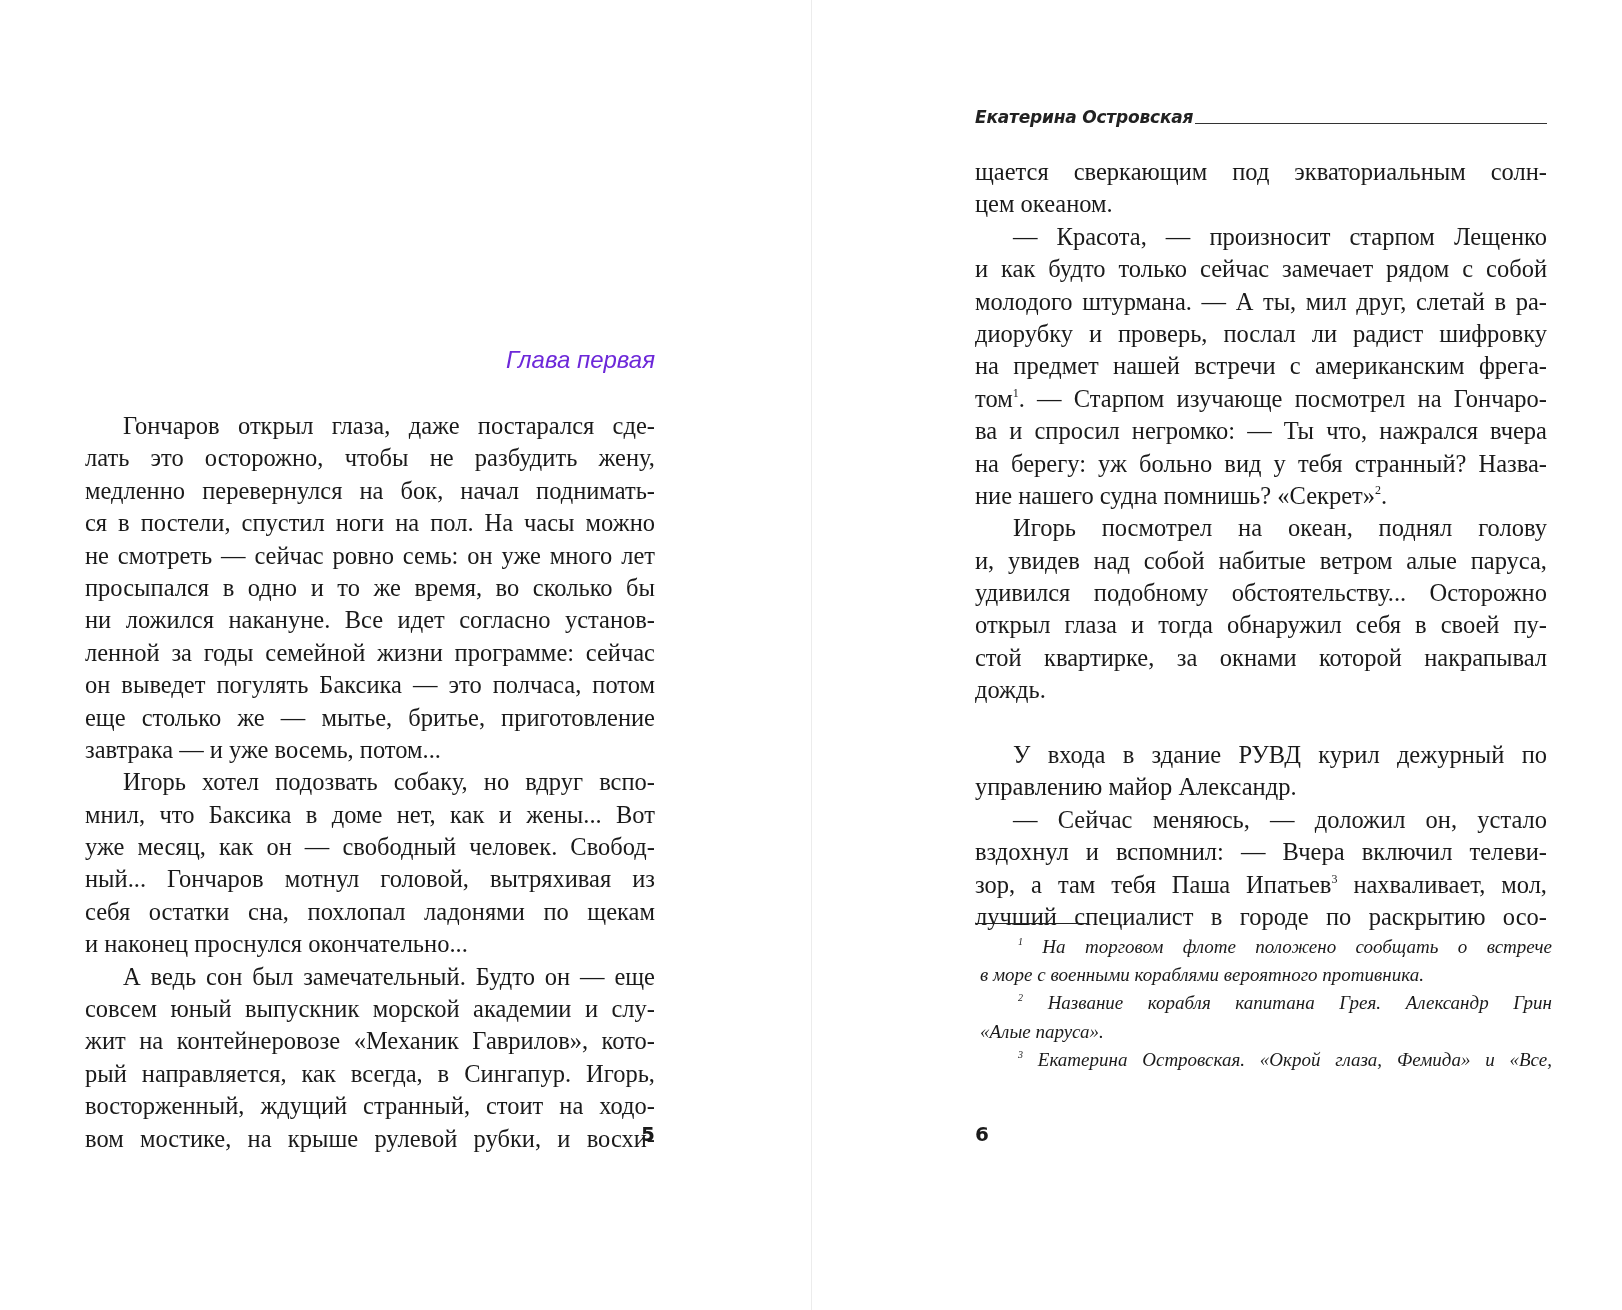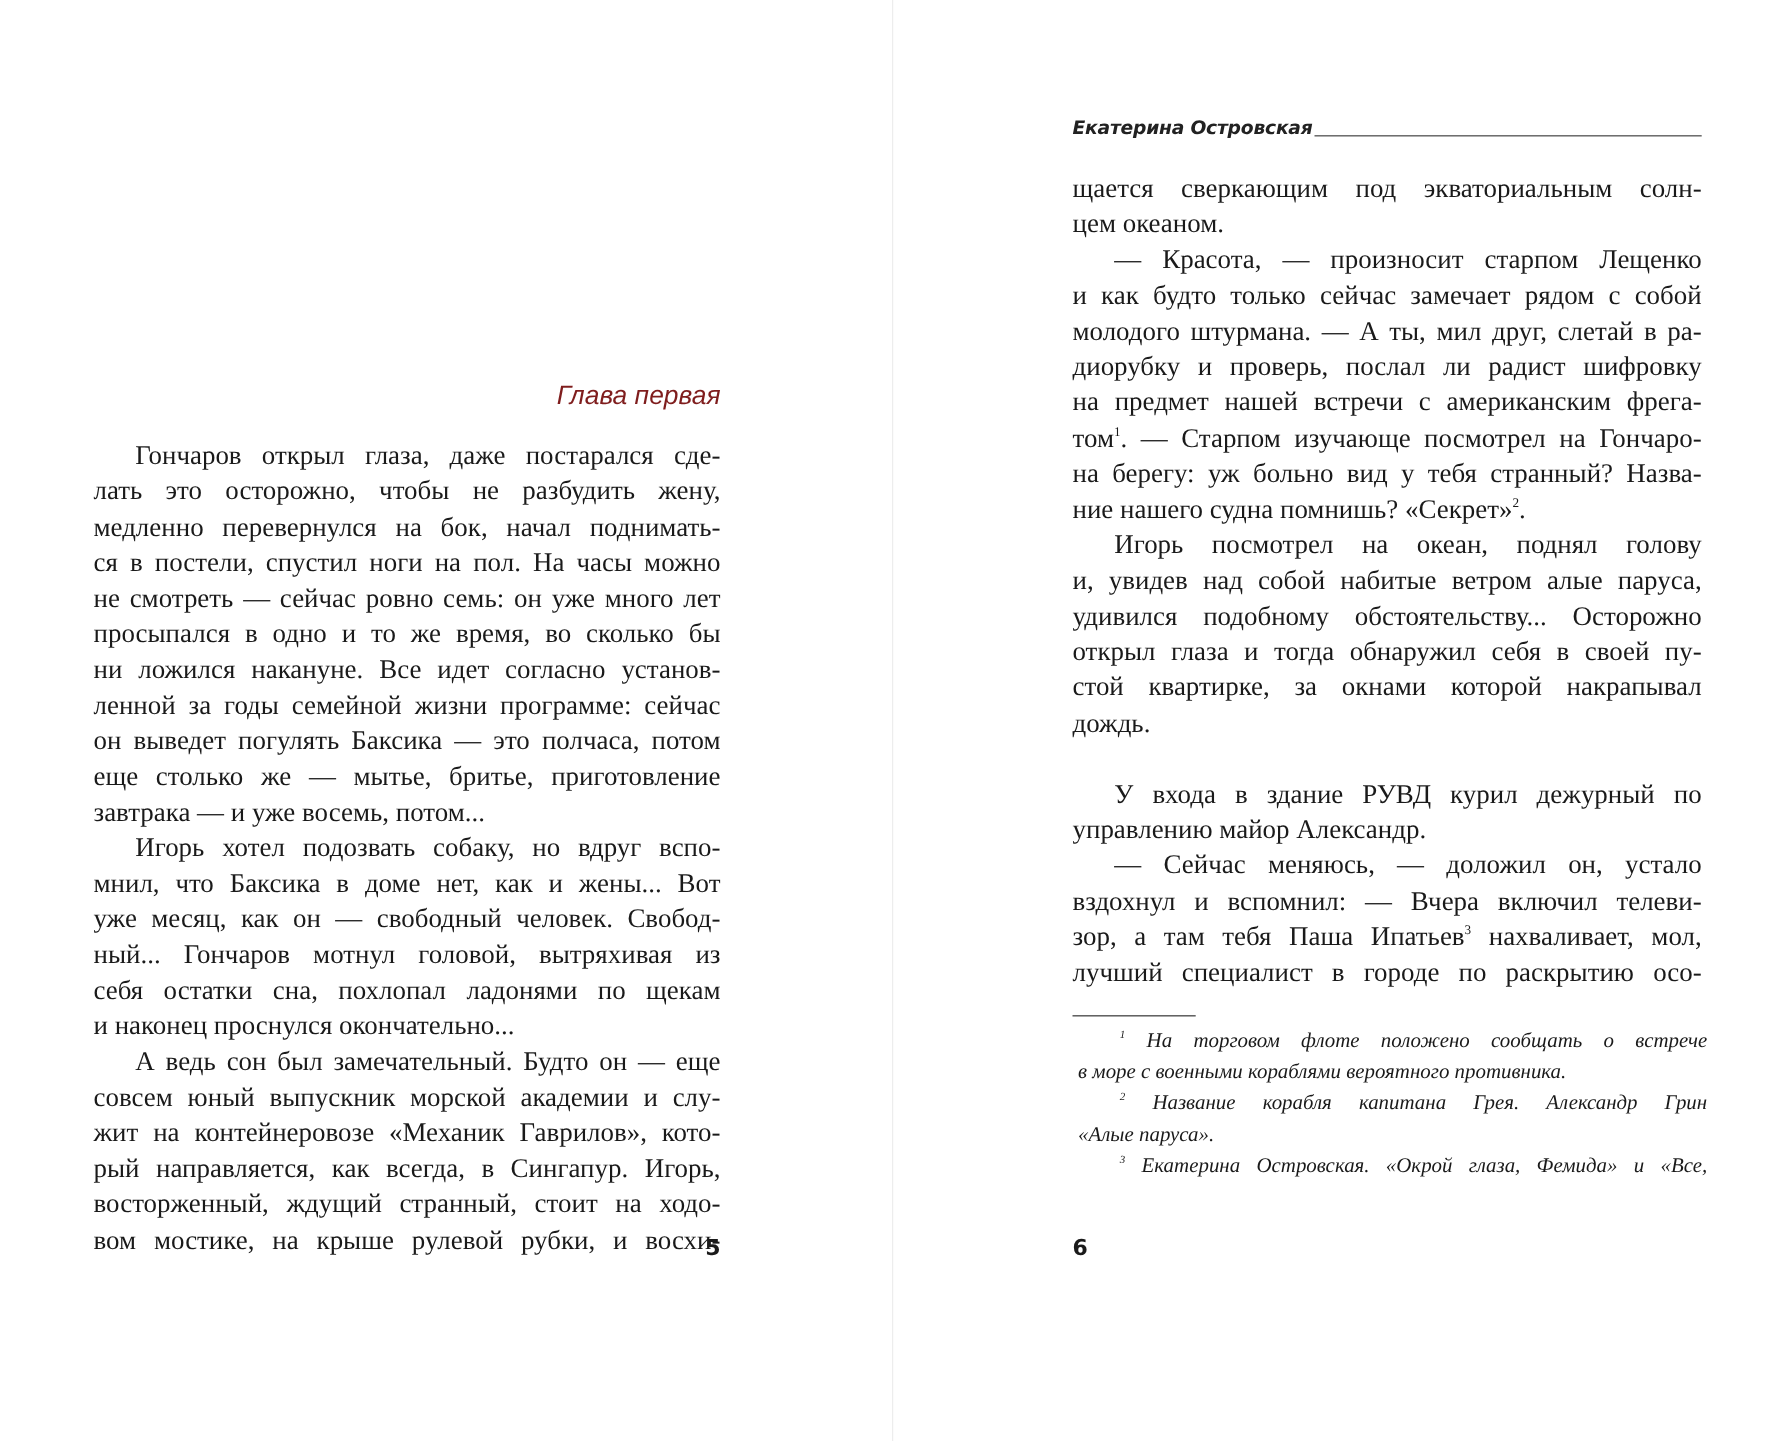--- a/index.html
+++ b/index.html
@@ -9,24 +9,24 @@
     .page { position: absolute; top: 0; height: 1310px; }
     .page-left { left: 85px; width: 570px; }
     .page-right { left: 975px; width: 572px; }
 
     .running-head { position: absolute; top: 106px; left: 0; width: 572px; display: flex; align-items: flex-end; }
     .running-head .author { font-family: "DejaVu Sans", sans-serif; font-style: italic; font-weight: bold;
            font-size: 17px; letter-spacing: -0.2px; white-space: nowrap; line-height: 22px; color: #222; }
     .running-head .rule { flex: 1; height: 0; border-bottom: 1.6px solid #333; margin-left: 2px; margin-bottom: 4px; }
 
     .chapter { position: absolute; top: 345px; right: 0; font-family: "Liberation Sans", sans-serif;
-           font-style: italic; font-size: 24px; line-height: 30px; color: #7f1d1d; }
+           font-style: italic; font-size: 24px; line-height: 30px; color: #6d28d9; }
 
     .text { position: absolute; left: 0; width: 100%; font-size: 24.5px; line-height: 32.4px; }
-    .page-left .text { top: 399px; }
+    .page-left .text { top: 410px; }
     .page-right .text { top: 156px; }
     .line { display: block; height: 32.4px; white-space: nowrap; text-align: justify; text-align-last: justify; }
     .line.indent { text-indent: 38px; }
     .line.last { text-align-last: left; }
     .line.blank { height: 32.4px; }
     sup { font-size: 12px; line-height: 0; vertical-align: 10px; }
 
     .fn-rule { position: absolute; left: 0; top: 923px; width: 112px; height: 0; border-bottom: 1.4px solid #222; }
     .footnotes { position: absolute; top: 933px; left: 5px; width: 100%; font-size: 19px; line-height: 28.2px; font-style: italic; }
     .footnotes .line { height: 28.2px; }
@@ -78,20 +78,21 @@
   </div>
   <div class="text">
       <span class="line">щается сверкающим под экваториальным солн-</span>
       <span class="line last">цем океаном.</span>
       <span class="line indent">— Красота, — произносит старпом Лещенко</span>
       <span class="line">и как будто только сейчас замечает рядом с собой</span>
       <span class="line">молодого штурмана. — А ты, мил друг, слетай в ра-</span>
       <span class="line">диорубку и проверь, послал ли радист шифровку</span>
       <span class="line">на предмет нашей встречи с американским фрега-</span>
       <span class="line"><span>том</span><sup>1</sup><span>. — Старпом изучающе посмотрел на Гончаро-</span></span>
+      <span class="line">ва и спросил негромко: — Ты что, нажрался вчера</span>
       <span class="line">на берегу: уж больно вид у тебя странный? Назва-</span>
       <span class="line last"><span>ние нашего судна помнишь? «Секрет»</span><sup>2</sup><span>.</span></span>
       <span class="line indent">Игорь посмотрел на океан, поднял голову</span>
       <span class="line">и, увидев над собой набитые ветром алые паруса,</span>
       <span class="line">удивился подобному обстоятельству... Осторожно</span>
       <span class="line">открыл глаза и тогда обнаружил себя в своей пу-</span>
       <span class="line">стой квартирке, за окнами которой накрапывал</span>
       <span class="line last">дождь.</span>
       <span class="line blank"></span>
       <span class="line indent">У входа в здание РУВД курил дежурный по</span>

